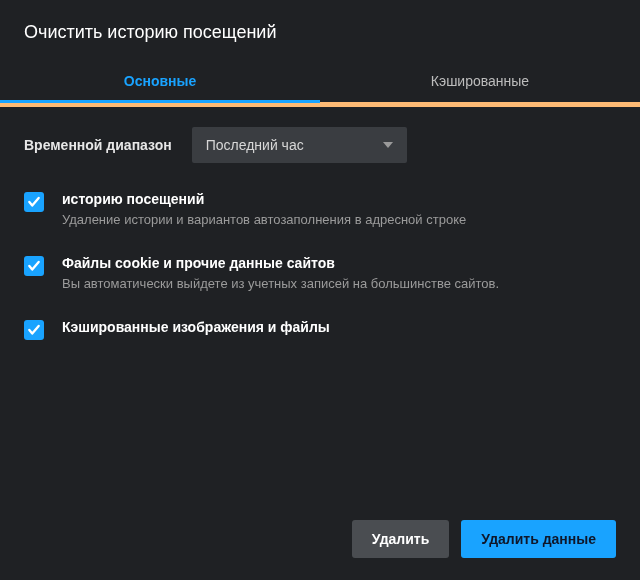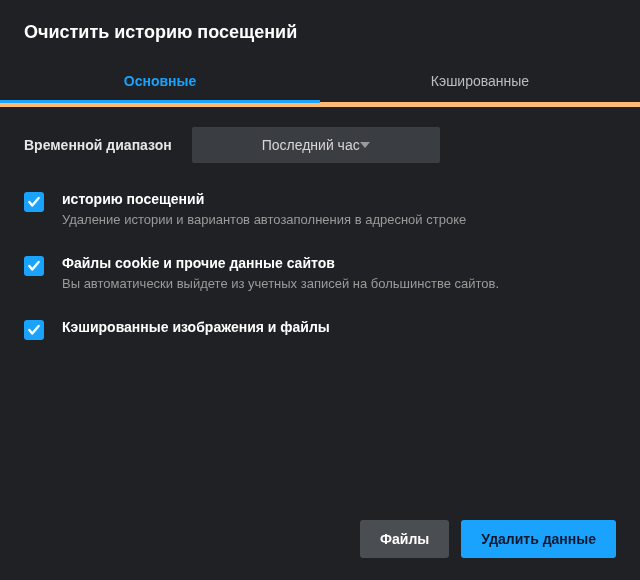--- a/index.html
+++ b/index.html
@@ -5,21 +5,21 @@
   * { box-sizing: border-box; margin: 0; padding: 0; }
   body {
     width: 640px; height: 580px;
     background: #1f2124;
     font-family: "Segoe UI", Arial, sans-serif;
     color: #e7e7e7;
     overflow: hidden;
   }
   .dialog { width: 100%; height: 100%; display: flex; flex-direction: column; }
   .title {
-    font-size: 18px; font-weight: 700; color: #fff;
+    font-size: 18px; font-weight: 400; color: #fff;
     padding: 22px 24px 18px 24px;
   }
   .tabs { display: flex; border-bottom: 5px solid #fdba74; }
   .tab {
     flex: 0 0 50%;
     text-align: center;
     padding: 12px 0 13px 0;
     font-size: 14px;
     color: #bdbdbd;
     cursor: pointer;
@@ -29,22 +29,22 @@
   .tab.active::after {
     content: "";
     position: absolute; left: 0; right: 0; bottom: -1px;
     height: 3px; background: #19a3ff;
   }
   .body { padding: 20px 24px 0 24px; flex: 1; }
   .row-range { display: flex; align-items: center; margin-bottom: 28px; gap: 20px; }
   .range-label { font-size: 14px; color: #e7e7e7; font-weight: 700; }
   .select {
     background: #3a3d41; color: #d7d7d7;
-    padding: 10px 14px; width: 248px;
-    display: flex; justify-content: center; align-items: center;
+    padding: 10px 14px; width: 215px;
+    display: flex; justify-content: space-between; align-items: center;
     font-size: 14px; cursor: pointer; border-radius: 2px;
   }
   .chev { width: 0; height: 0; border-left: 5px solid transparent; border-right: 5px solid transparent; border-top: 6px solid #9a9a9a; }
   .opt { display: flex; gap: 18px; margin-bottom: 26px; align-items: flex-start; }
   .cb {
     width: 20px; height: 20px; background: #19a3ff; border-radius: 3px;
     flex: 0 0 20px; display: flex; align-items: center; justify-content: center;
     cursor: pointer; margin-top: 1px;
   }
   .cb svg { width: 14px; height: 14px; }
@@ -113,16 +113,16 @@
           </svg>
       </div>
       <div class="opt-text">
         <div class="opt-title">Кэшированные изображения и файлы</div>
         <div class="opt-desc"></div>
       </div>
     </div>
   </div>
 
   <div class="footer">
-    <button class="btn btn-cancel">Файлы</button>
+    <button class="btn btn-cancel">Удалить</button>
     <button class="btn btn-primary">Удалить данные</button>
   </div>
 </div>
 
 </body></html>

